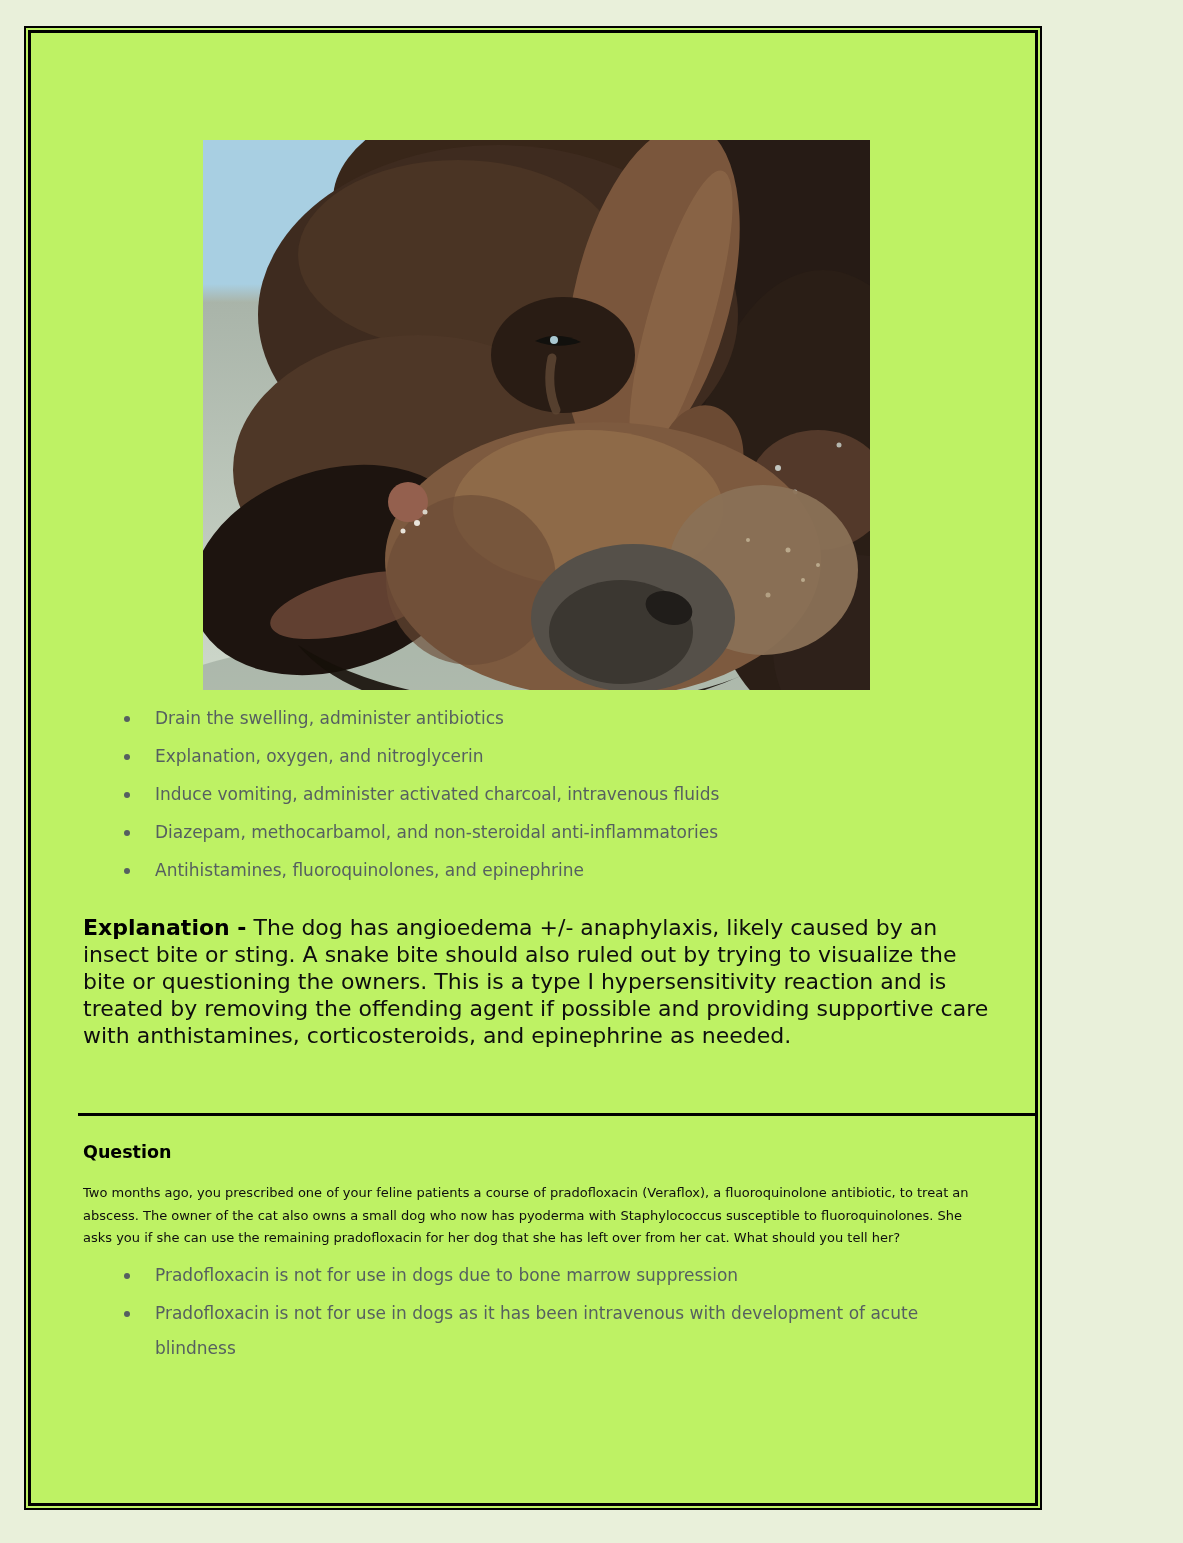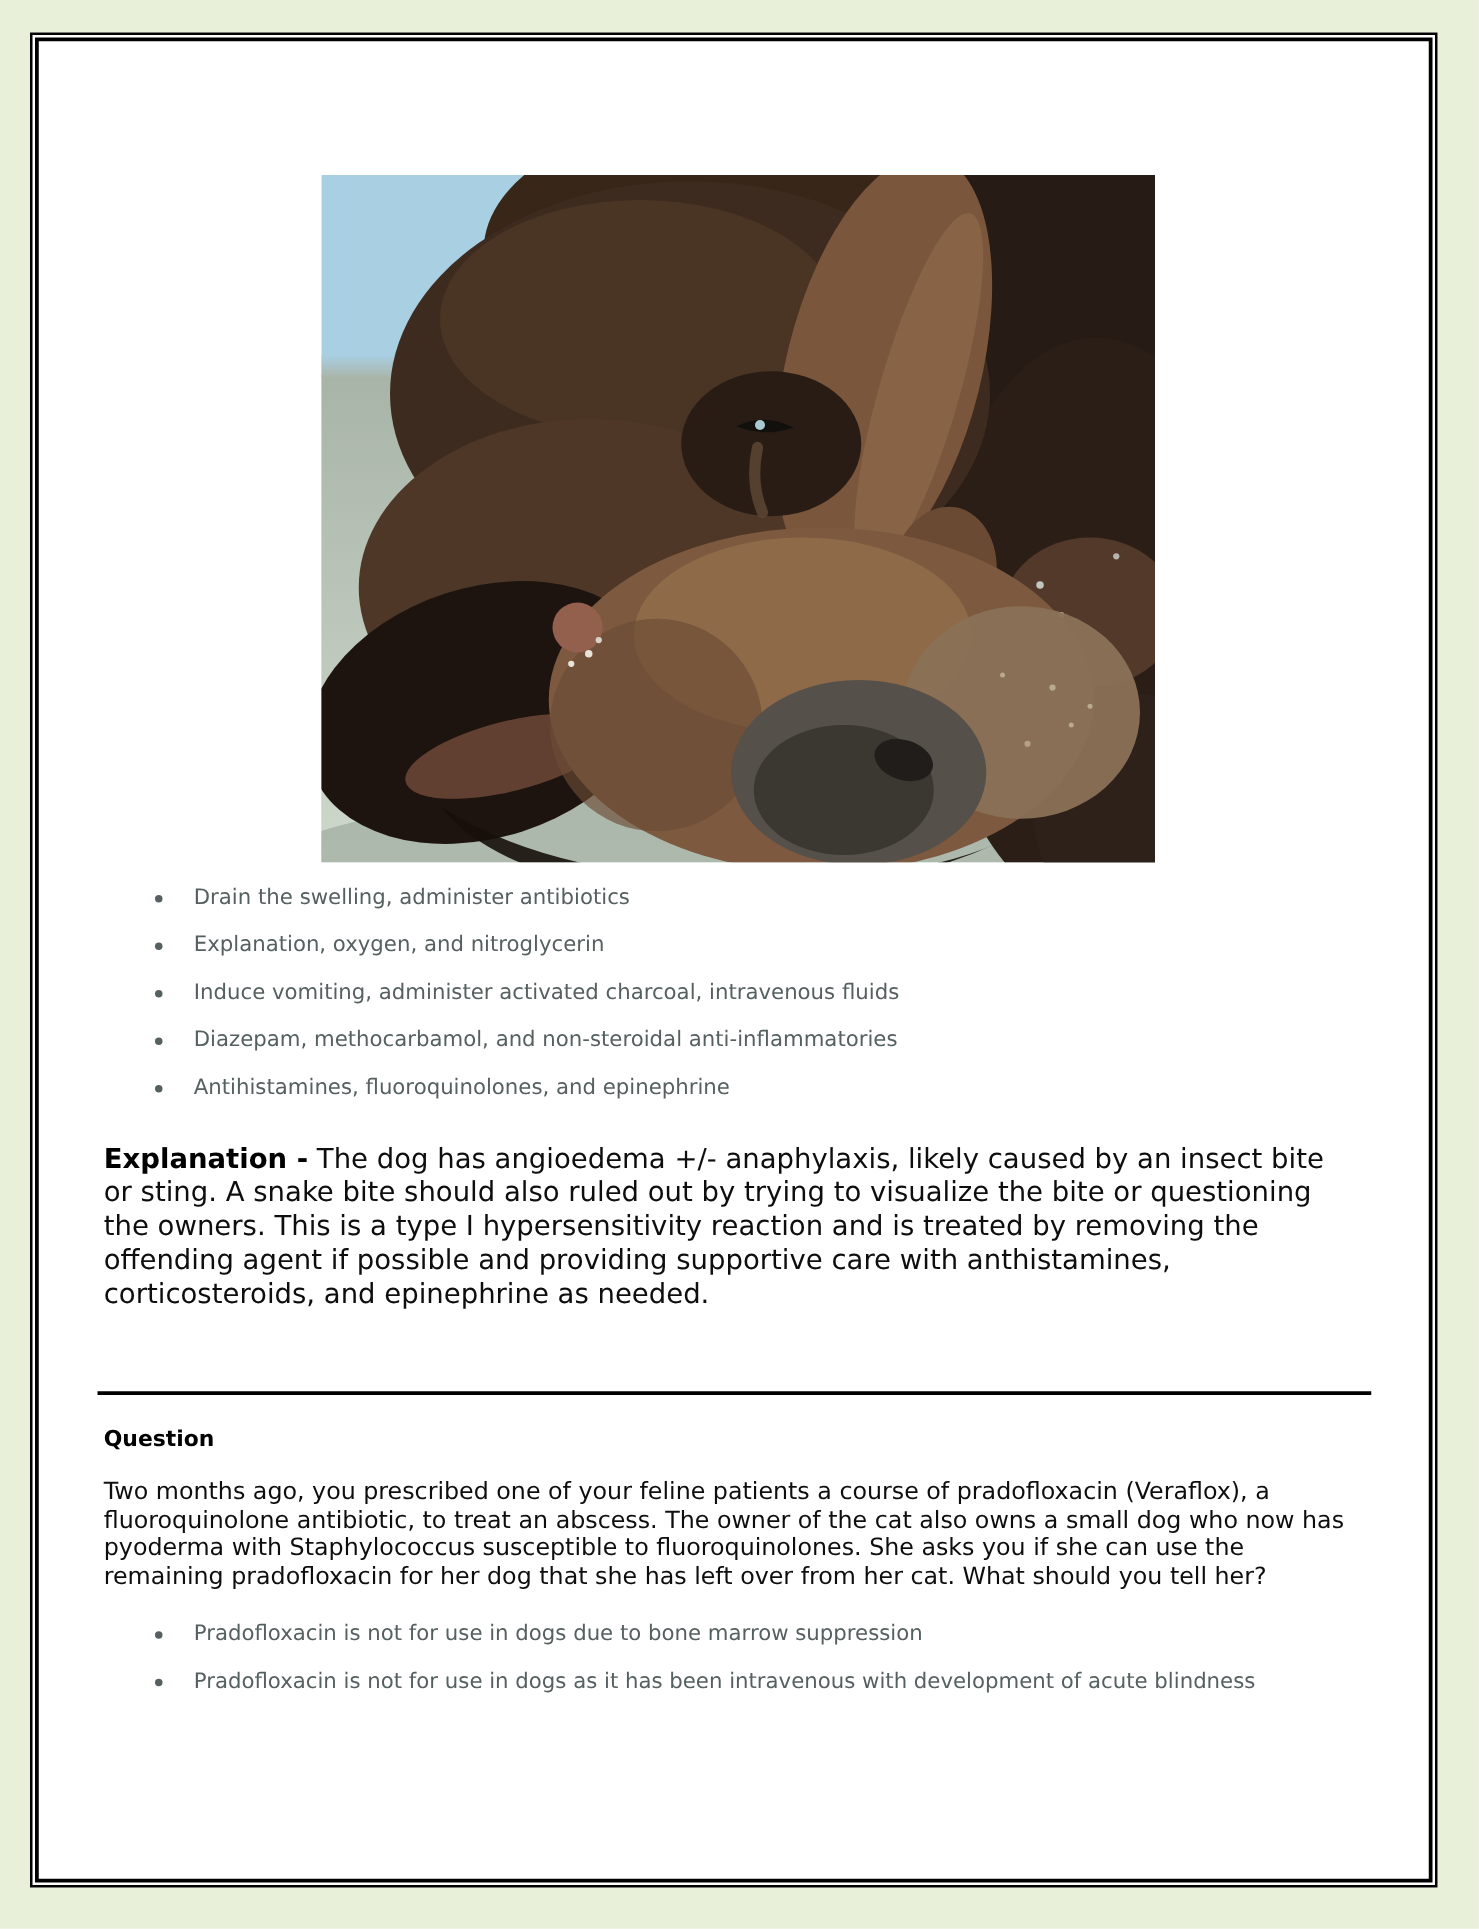--- a/index.html
+++ b/index.html
@@ -5,25 +5,25 @@
   html,body { margin:0; padding:0; }
   body {
     width:1183px; height:1543px;
     background:#e9f0da;
     font-family:"DejaVu Sans", "Liberation Sans", sans-serif;
     position:relative;
     -webkit-font-smoothing:antialiased;
   }
   .frame {
     position:absolute; left:24px; top:26px;
-    width:1126px; height:1484px;
+    width:1018px; height:1484px;
     border:2px solid #000;
     padding:2px;
     box-sizing:border-box;
-    background:#ffffff;
+    background:#bef264;
   }
   .frame-inner {
     width:100%; height:100%;
     border:3px solid #000;
     box-sizing:border-box;
     padding:0 46px 0 52px;
     overflow:hidden;
   }
   .photo {
     width:667px; height:550px;
@@ -42,21 +42,21 @@
     position:relative;
     padding-left:32px;
     line-height:35px;
     margin-bottom:3px;
   }
   ul.options .dot {
     position:absolute; left:1px; top:15px;
     width:6px; height:6px; border-radius:50%;
     background:#566060;
   }
-  ul.options2 { margin-top:18px; max-width:900px; }
+  ul.options2 { margin-top:8px; max-width:900px; }
   p.explanation {
     margin:26px 0 0 0;
     max-width:990px;
     font-size:22px;
     line-height:27px;
     color:#0e0e0e;
   }
   p.explanation strong { color:#000; }
   .divider {
     margin:64px 0 0 -5px;
@@ -66,21 +66,21 @@
   h2.q-heading {
     margin:26px 0 0 0;
     font-size:17.5px;
     line-height:21px;
     font-weight:bold;
     color:#000;
   }
   p.q-text {
     margin:19px 0 0 0;
     max-width:1000px;
-    font-size:19px;
+    font-size:13px;
     line-height:22.5px;
     color:#0e0e0e;
   }
 </style>
 </head>
 <body>
 
 <div class="frame">
   <div class="frame-inner">
 

